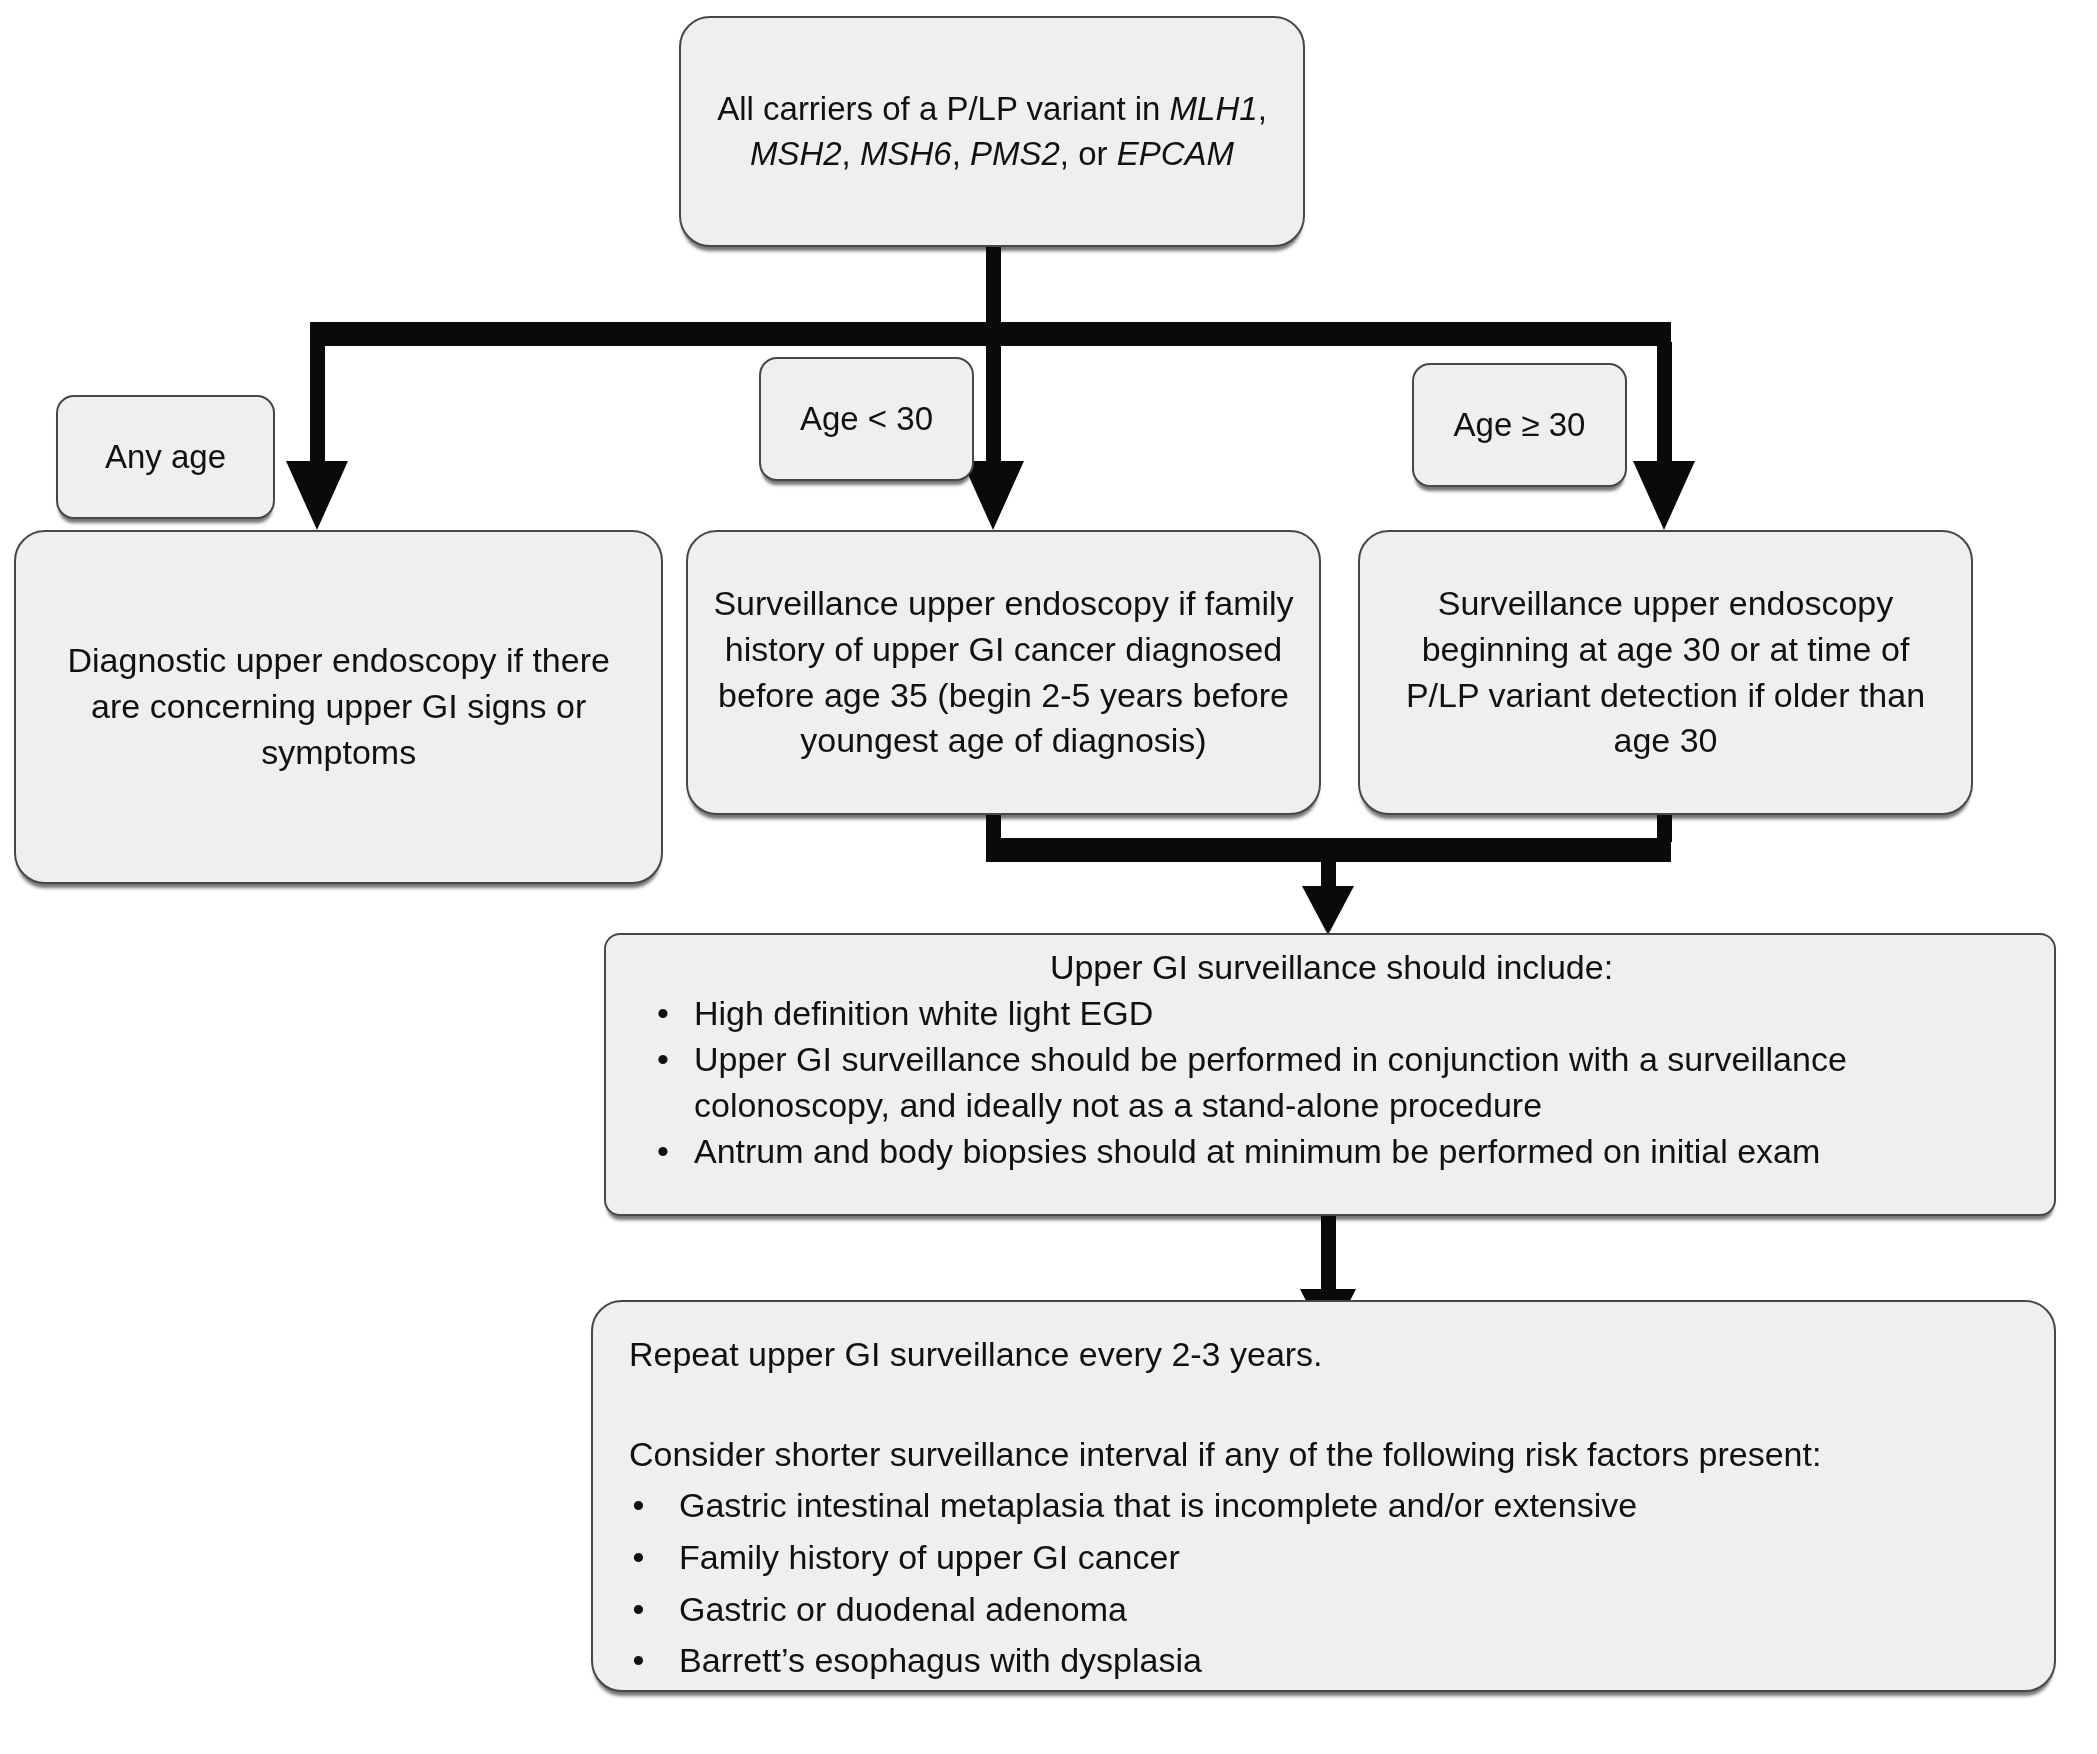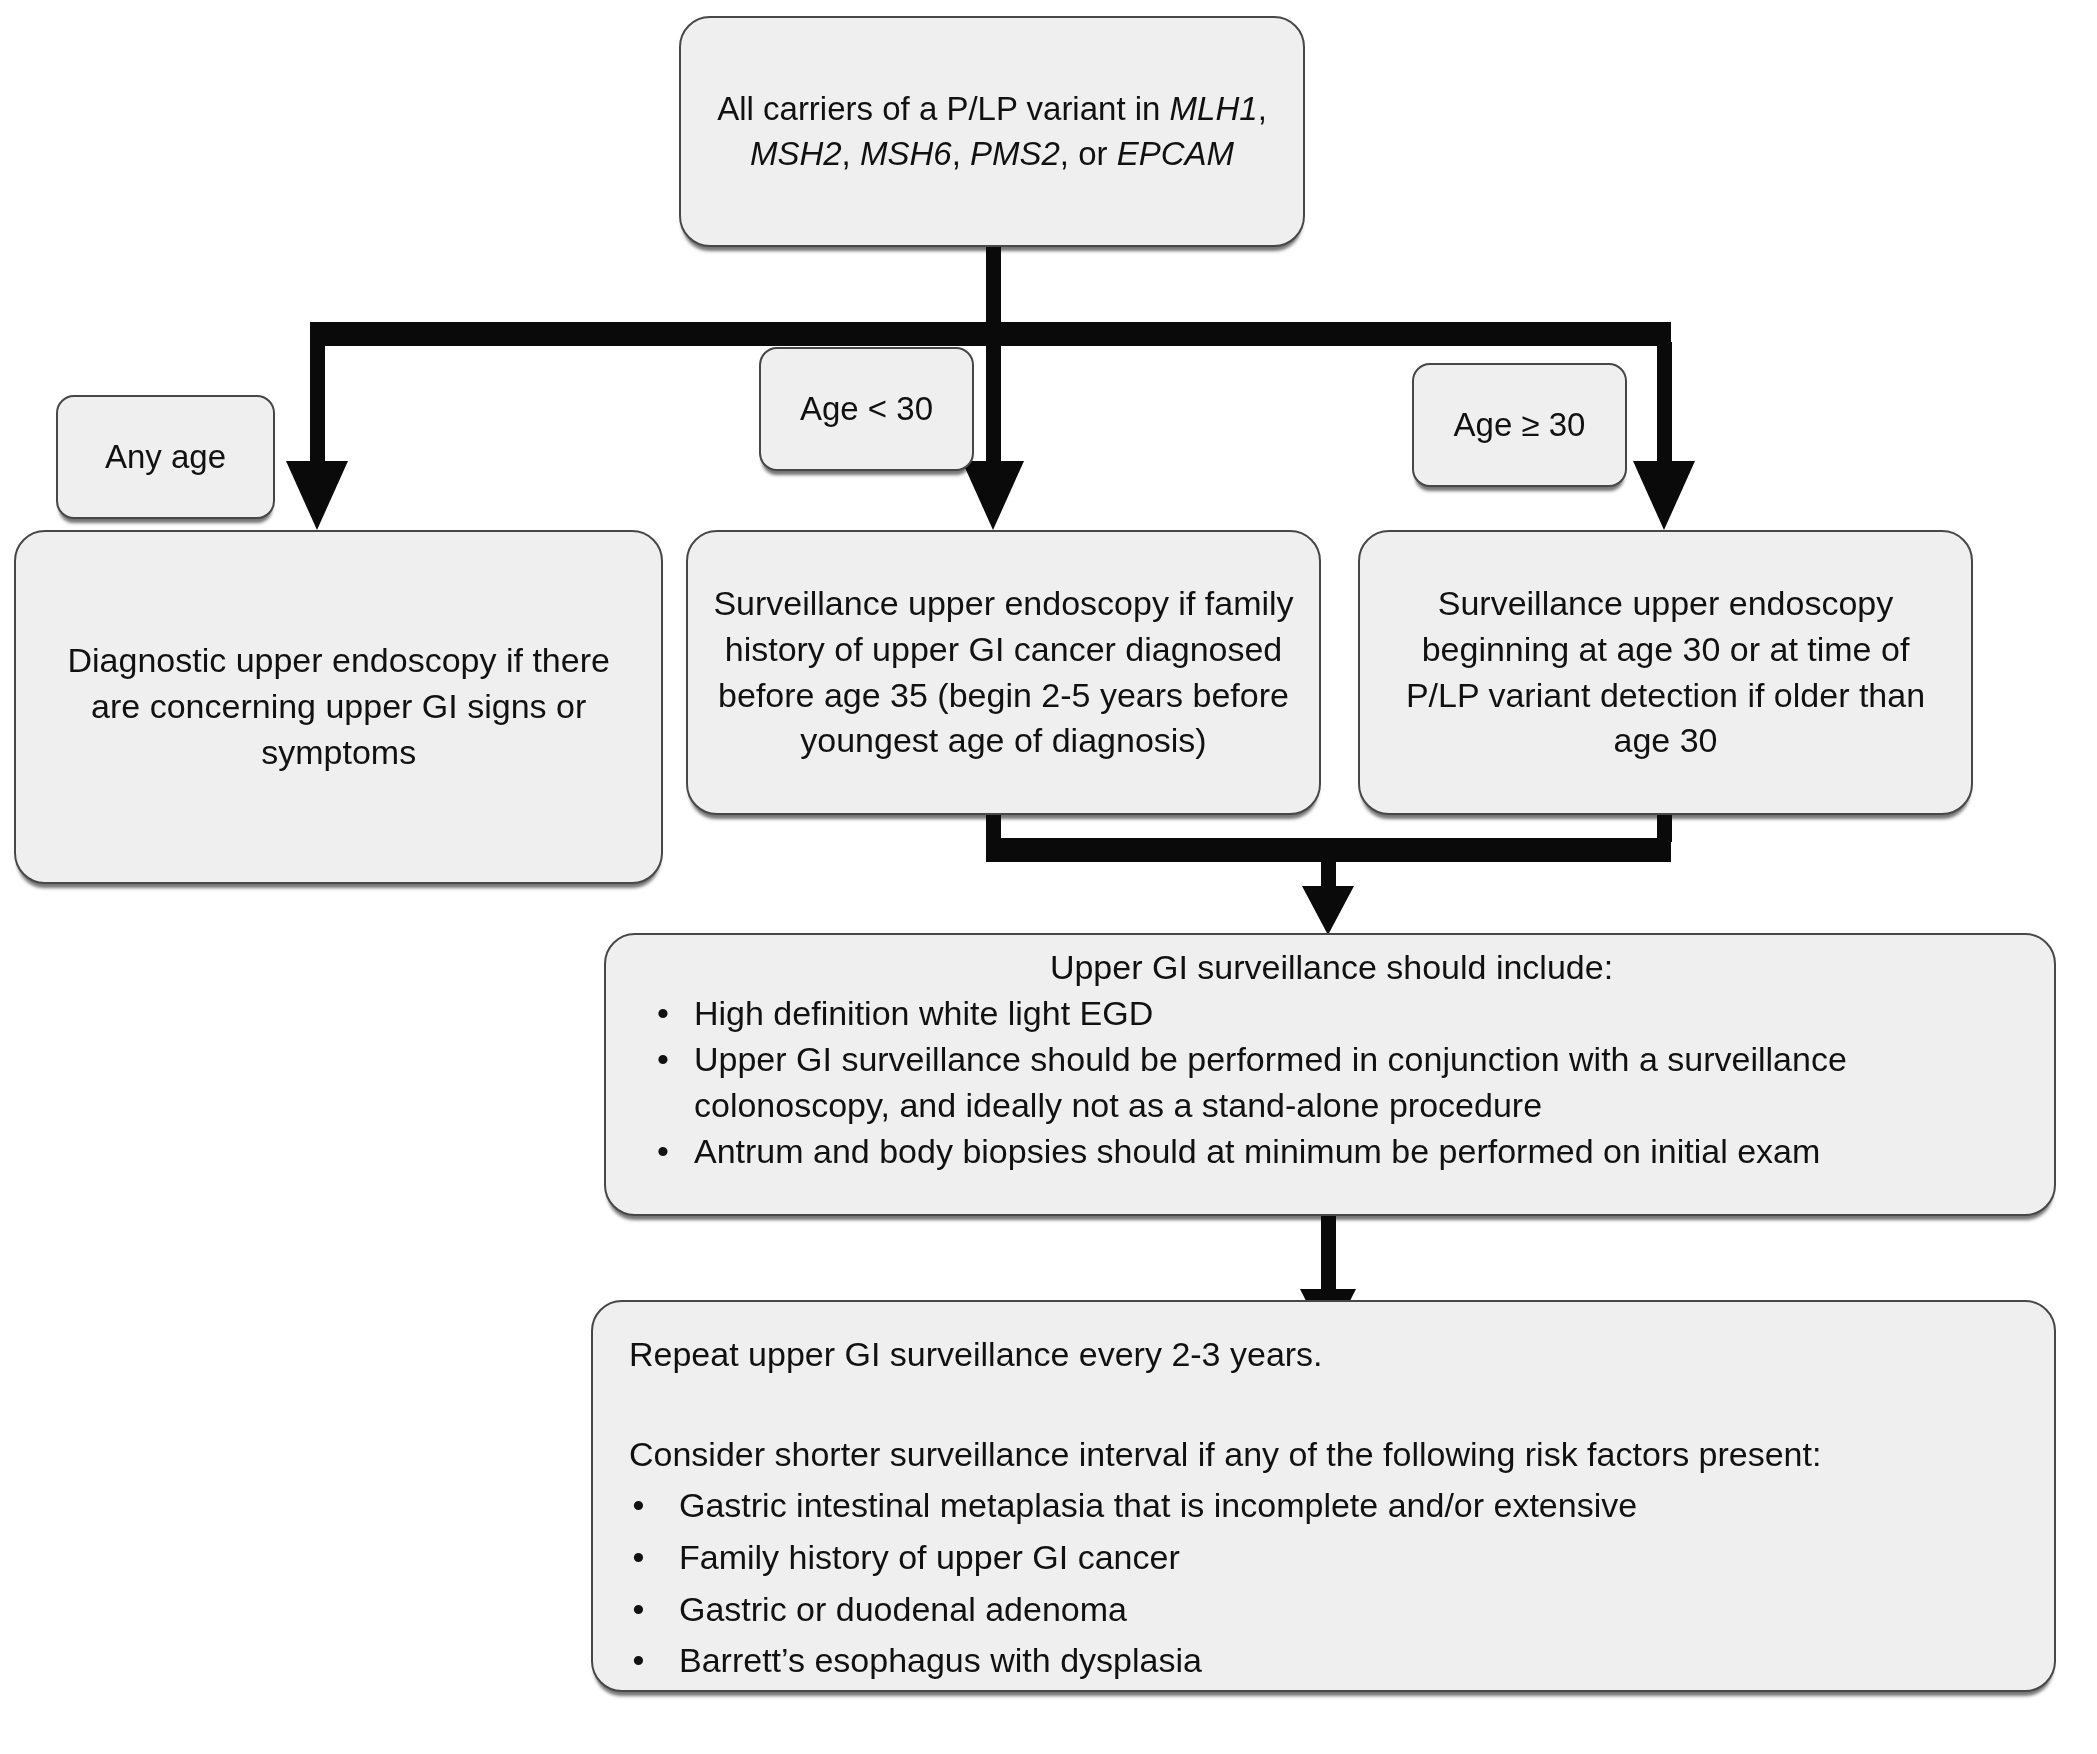--- a/index.html
+++ b/index.html
@@ -44,21 +44,21 @@
   
   .content-box{
     position:absolute;
     background:var(--box_fill);
     border:2.8px solid var(--box_border);
     border-radius:31px;
     box-shadow:0 6.8px 3.4px -3.4px rgba(0,0,0,.55);
     font-size:34px;
     line-height:1.35;
   }
-  .surv-box{padding:10.3px 31px 0 34px;}
+  .surv-box{padding:10.3px 31px 0 34px;border-radius:16px;}
   .surv-title{text-align:center;}
   ul.bullets{list-style:none;}
   .surv-box ul.bullets li{position:relative;padding-left:54px;}
   .surv-box ul.bullets li::before{content:"\2022";position:absolute;left:17px;}
   .repeat-box{padding:30px 31px 0 36px;}
   .repeat-consider{margin-top:54px;}
   .repeat-box ul.bullets li{position:relative;padding-left:50px;margin-top:5.7px;}
   .repeat-box ul.bullets li::before{content:"\2022";position:absolute;left:3.4px;}
 </style>
 </head>
@@ -77,21 +77,21 @@
   <div class="arrowhead" style="left:286px;top:461px;"></div>
 
   <div class="arrowhead" style="left:962px;top:461px;"></div>
 
   <div class="stem" style="left:1657px;top:342px;width:15px;height:121px;"></div>
   <div class="arrowhead" style="left:1633px;top:461px;"></div>
 
   <div class="box label-box" style="left:56px;top:363px;width:219px;height:124px;margin-top:32px;">
     <span>Any age</span>
   </div>
-  <div class="box label-box" style="left:759px;top:347px;width:215px;height:124px;">
+  <div class="box label-box" style="left:759px;top:357px;width:215px;height:124px;">
     <span>Age &lt; 30</span>
   </div>
   <div class="box label-box" style="left:1412px;top:363px;width:215px;height:124px;">
     <span>Age ≥ 30</span>
   </div>
 
   <div class="box row-box" style="left:14.2px;top:530px;width:649px;height:354px;">
     <div>Diagnostic upper endoscopy if there are concerning upper GI signs or symptoms</div>
   </div>
   <div class="box row-box" style="left:686px;top:530px;width:635px;height:285px;padding:11.4px 23px;">

